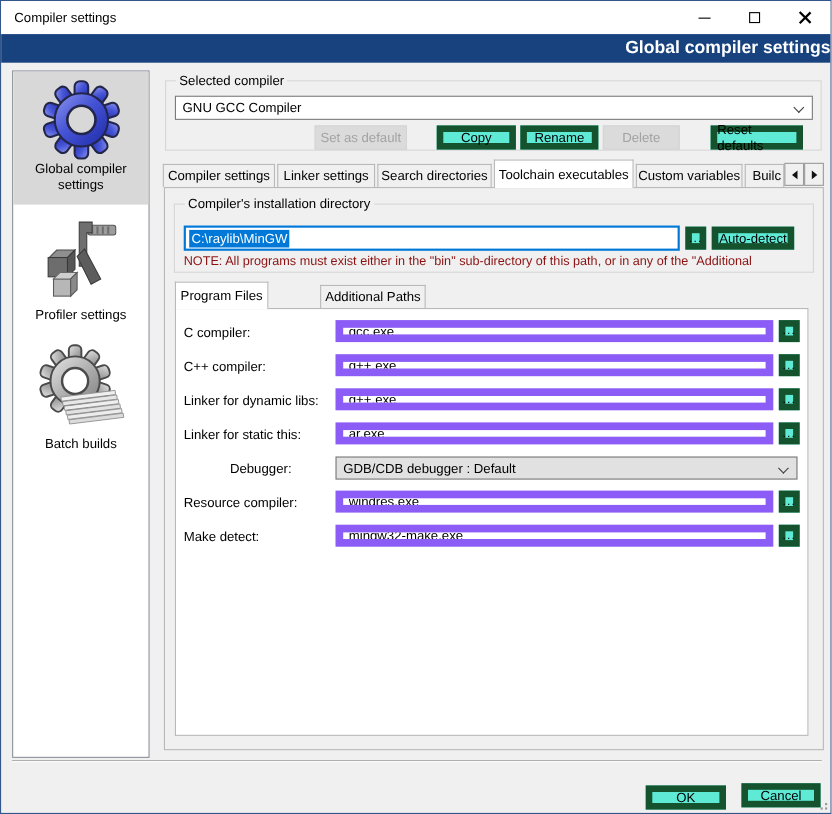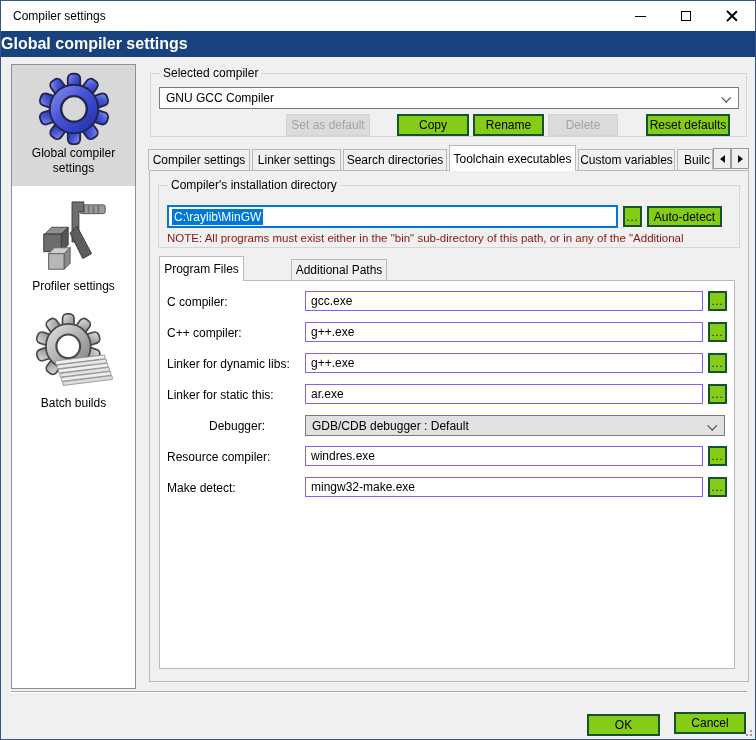--- a/index.html
+++ b/index.html
@@ -20,41 +20,41 @@
   .glyph-max { width:10px; height:10px; border:1px solid #000; background:transparent; }
   .glyph-close { position:relative; width:12px; height:12px; }
   .glyph-close::before, .glyph-close::after {
     content:""; position:absolute; left:5px; top:-1px; width:1.5px; height:14px; background:#000;
   }
   .glyph-close::before { transform:rotate(45deg); }
   .glyph-close::after  { transform:rotate(-45deg); }
 
   
   .banner { position:absolute; left:0; top:30px; width:100%; height:26px; background:#17427e;
-            color:#fff; font-weight:bold; font-size:16px; text-align:left; line-height:25px; }
+            color:#fff; font-weight:bold; font-size:16px; text-align:right; line-height:25px; }
 
   
   .sidebar { position:absolute; left:10px; top:63px; width:125px; height:625px;
              background:#fff; border:1px solid #8a8f98; overflow:hidden; }
   .side-item { position:absolute; left:0; width:123px; text-align:center; }
   .side-item .icn { display:block; margin:0 auto; }
   .side-item .lbl { display:block; font-size:12px; line-height:15px; }
   .item-0 { top:0; height:121px; background:#d8d8d8; padding-top:5px; }
   .item-1 { top:130px; height:105px; padding-top:2px; }
   .item-2 { top:243px; height:110px; padding-top:4px; }
 
   
   .groupbox { position:absolute; border:1px solid #d6d6d6; }
   .legend { position:absolute; top:-8px; left:9px; background:#f0f0f0; padding:0 3px; font-size:12px; }
 
   
-  .btn { position:absolute; height:22px; background:#84cc16; border:2px solid #14532d;
+  .btn { position:absolute; height:22px; background:#5eead4; border:6px solid #14532d;
          display:flex; align-items:center; justify-content:center; font-size:12px; }
   .btn.disabled { background:#dbdbdb; border:1px solid #d4d4d4; color:#a3a3a3; }
-  .txt { position:absolute; height:20px; background:#fff; border:1px solid #8b5cf6;
+  .txt { position:absolute; height:20px; background:#fff; border:7px solid #8b5cf6;
          font-family:"Liberation Sans", sans-serif; font-size:12px; padding:0 5px; }
   .combo { position:absolute; height:22px; background:#fff; border:1px solid #7a7a7a;
            display:flex; align-items:center; padding-left:6px; font-size:12px; }
   .combo .chev { position:absolute; right:9px; top:7px; width:7px; height:7px;
                  border-right:1.6px solid #3c3c3c; border-bottom:1.6px solid #3c3c3c;
                  transform:rotate(45deg) translateY(-1px); }
   .combo.gray { background:#e1e1e1; }
 
   
   .tab { position:absolute; background:#f0f0f0; border:1px solid #b9b9b9; border-bottom:none;

